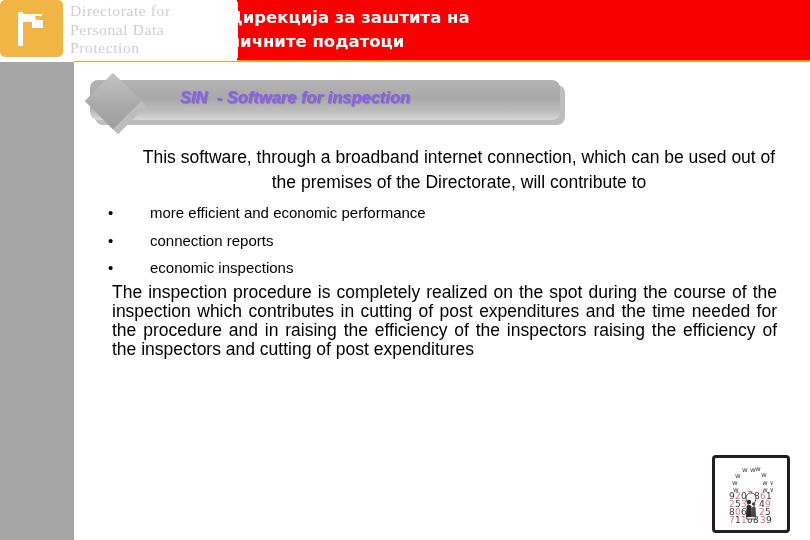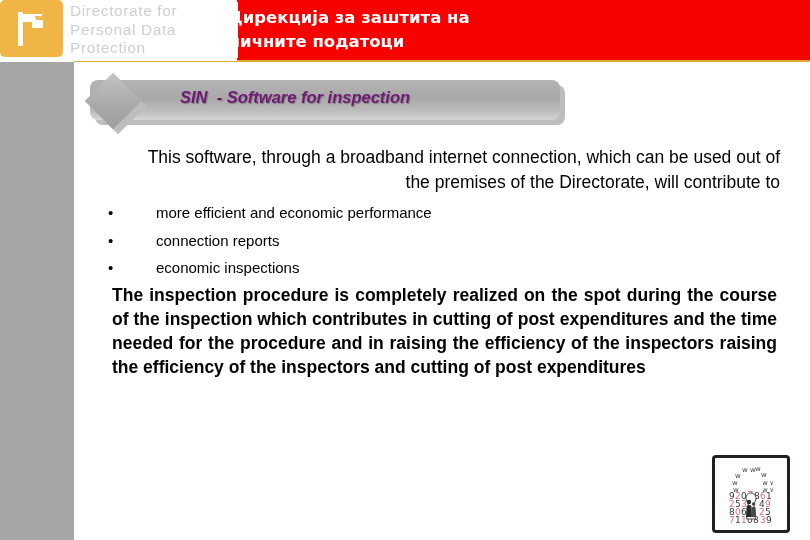--- a/index.html
+++ b/index.html
@@ -45,21 +45,21 @@
   .logo-glyph {
     position: absolute;
     left: 13px; top: 10px;
     width: 38px; height: 38px;
   }
   .org-name-en {
     position: absolute;
     left: 70px; top: 2px;
     width: 168px;
     color: #cfcfcf;
-    font-family: Liberation Sans, sans-serif;
+    font-family: Liberation Serif, serif;
     font-size: 15.5px;
     line-height: 18.5px;
     letter-spacing: 0.6px;
     white-space: pre-line;
     background: #ffffff;
     z-index: 3;
   }
   .org-name-mk {
     position: absolute;
     left: 228px; top: 6px;
@@ -118,39 +118,39 @@
   .title-diamond {
     position: absolute;
     left: 8px; top: 3px;
     width: 40px; height: 40px;
     background: linear-gradient(135deg, #c4c4c4 0%, #a8a8a8 60%, #9e9e9e 100%);
     transform: rotate(45deg);
   }
   .title-text {
     position: absolute;
     left: 95px; top: 10px;
-    color: #701a75;
+    color: #8b5cf6;
     font-family: "Liberation Sans", sans-serif;
     font-weight: bold;
     font-style: italic;
     font-size: 16.5px;
     white-space: pre;
     text-shadow: 1px 1px 1px rgba(90,90,90,0.55);
   }
 
   
   .body-intro {
     position: absolute;
     left: 138px; top: 145px;
     width: 642px;
     color: #000000;
     font-family: "Liberation Sans", sans-serif;
     font-size: 17.5px;
     line-height: 25px;
-    text-align: right;
+    text-align: center;
   }
   .bullet-list {
     position: absolute;
     left: 108px; top: 199px;
     width: 600px;
   }
   .bullet-row {
     position: relative;
     height: 27.5px;
     color: #000000;
@@ -161,32 +161,31 @@
   .bullet-dot {
     position: absolute;
     left: 0; top: 0;
     width: 14px;
     text-align: left;
     font-size: 15px;
     line-height: 27.5px;
   }
   .bullet-label {
     position: absolute;
-    left: 48px; top: 0;
+    left: 42px; top: 0;
   }
   .body-para {
     position: absolute;
     left: 112px; top: 283px;
     width: 665px;
     color: #000000;
     font-family: "Liberation Sans", sans-serif;
     font-size: 17.5px;
-    line-height: 24px;
+    line-height: 19px;
     text-align: justify;
-    font-weight: bold;
   }
 
   
   .emblem {
     position: absolute;
     left: 712px; top: 455px;
     width: 78px; height: 78px;
     background: #ffffff;
     border: 3px solid #231f20;
     border-radius: 4px;

